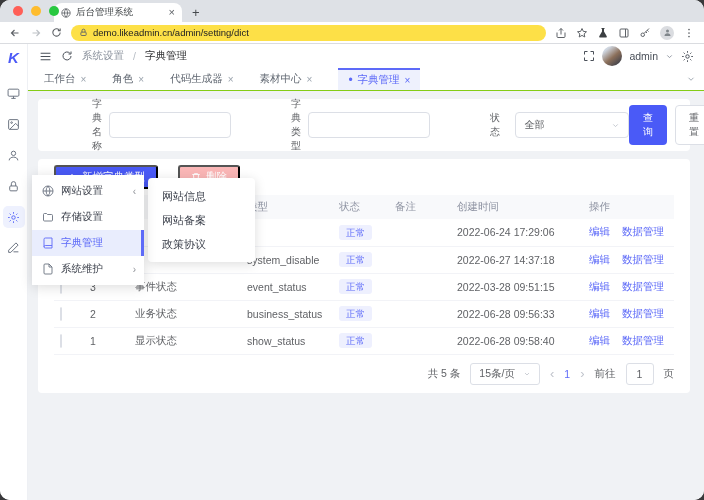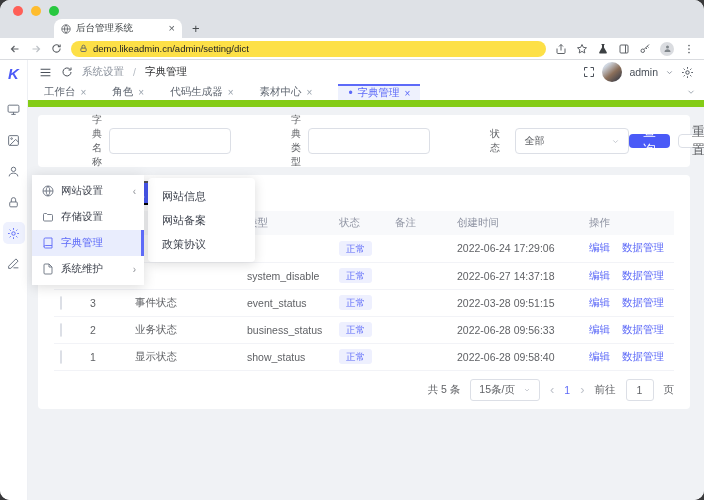--- a/index.html
+++ b/index.html
@@ -1,20 +1,20 @@
 <!DOCTYPE html>
 <html><head>
 <meta charset="utf-8">
 <style>
   html,body{margin:0;padding:0;background:#39393b;}
   *{box-sizing:border-box;font-family:"Liberation Sans","DejaVu Sans",sans-serif;}
   .window{position:relative;width:704px;height:500px;border-radius:10px;overflow:hidden;background:#fff;}
 
   
-  .tabstrip{height:38px;background:#dee1e6;position:relative;display:flex;align-items:flex-end;}
+  .tabstrip{height:22px;background:#dee1e6;position:relative;display:flex;align-items:flex-end;}
   .lights{position:absolute;left:13px;top:6px;display:flex;gap:8px;}
   .light{width:10px;height:10px;border-radius:50%;}
   .l-red{background:#ff5f57}.l-yel{background:#febc2e}.l-grn{background:#28c840}
   .chrome-tab{margin-left:54px;width:128px;height:19px;background:#fff;border-radius:8px 8px 0 0;
     display:flex;align-items:center;gap:5px;padding:0 7px;font-size:9.5px;color:#3c4043;}
   .chrome-tab .title{flex:1;white-space:nowrap;overflow:hidden;}
   .tab-close{color:#5f6368;font-size:11px;line-height:1;}
   .newtab{margin:0 0 3px 10px;color:#45494d;font-size:13px;line-height:1;}
 
   
@@ -33,39 +33,39 @@
   .rail-ic{height:31px;display:flex;align-items:center;justify-content:center;color:#6a7280;width:22px;}
   .rail-ic.active{color:#5d6af8;background:#eef1fe;border-radius:5px;height:22px;margin:4px 0;}
   .app-main{flex:1;display:flex;flex-direction:column;min-width:0;}
 
   .topbar{height:24px;display:flex;align-items:center;padding:0 10px 0 11px;gap:9px;font-size:10.5px;background:#fff;}
   .crumb-root{color:#8a919c;} .crumb-sep{color:#b6bcc4;} .crumb-cur{color:#303133;}
   .tb-right{margin-left:auto;display:flex;align-items:center;gap:7px;color:#5a6270;}
   .avatar{width:20px;height:20px;border-radius:50%;background:linear-gradient(140deg,#cfd6e0 20%,#8b6f5a 55%,#3c3f4a 90%);}
   .uname{font-size:10.5px;color:#4a5059;}
 
-  .pagetabs{height:23px;background:#fff;border-bottom:7px solid #84cc16;display:flex;align-items:stretch;padding-left:16px;font-size:10.5px;color:#5f6670;position:relative;}
+  .pagetabs{height:23px;background:#fff;border-bottom:1px solid #84cc16;display:flex;align-items:stretch;padding-left:16px;font-size:10.5px;color:#5f6670;position:relative;}
   .ptab{display:flex;align-items:center;gap:5px;margin-right:26px;}
   .ptab .x{color:#9aa3ad;font-size:10px;}
   .ptab.active{background:#eef1fd;color:#5d6af8;border-top:2px solid #5d6af8;padding:0 10px;margin-right:0;}
   .ptab.active .x{color:#5d6af8;}
   .dot{font-size:12px;line-height:1;}
   .tabs-chev{margin-left:auto;display:flex;align-items:center;color:#9aa3ad;padding-right:8px;}
 
   .content{flex:1;background:#f0f2f5;padding:8px 14px 0 10px;overflow:hidden;}
   .card{background:#fff;border-radius:4px;}
 
   
   .filter-card{height:52px;display:flex;align-items:center;padding:0 16px;font-size:10px;color:#606266;}
   .fgroup{display:flex;align-items:center;gap:7px;margin-right:22px;margin-left:38px;}
   .tin{width:122px;height:26px;border:1px solid #dcdfe6;border-radius:4px;background:#fff;font-size:10px;padding:0 8px;color:#606266;outline:none;}
   .fsel{width:122px;height:26px;border:1px solid #dcdfe6;border-radius:4px;display:flex;align-items:center;justify-content:space-between;padding:0 8px;color:#606266;background:#fff;}
   .fsel .ch{color:#c0c4cc;}
   .fbtns{margin-left:auto;margin-right:26px;display:flex;gap:8px;}
-  .btn{height:14px;border-radius:4px;font-size:13px;display:flex;align-items:center;justify-content:center;padding:0 13px;border:1px solid transparent;}
+  .btn{height:40px;border-radius:4px;font-size:10px;display:flex;align-items:center;justify-content:center;padding:0 13px;border:1px solid transparent;}
   .btn-primary{background:#4a5af7;color:#fff;}
   .btn-plain{background:#fff;color:#606266;border-color:#dcdfe6;}
 
   
   .table-card{margin-top:8px;height:234px;padding:6px 16px 0;}
   .tc-toolbar{display:flex;gap:20px;margin-bottom:6px;}
   .btn-add{height:24px;background:#4a5af7;color:#fff;font-size:10.5px;border-radius:3px;display:flex;align-items:center;gap:5px;padding:0 11px;}
   .btn-del{height:24px;background:#fab6b6;color:#fff;font-size:10.5px;border-radius:3px;display:flex;align-items:center;gap:5px;padding:0 11px;}
   table{width:100%;border-collapse:collapse;font-size:10.5px;color:#606266;table-layout:fixed;}
   th{height:24px;background:#f8f9fb;color:#8f94a3;font-weight:400;text-align:left;padding:0 6px;white-space:nowrap;}

